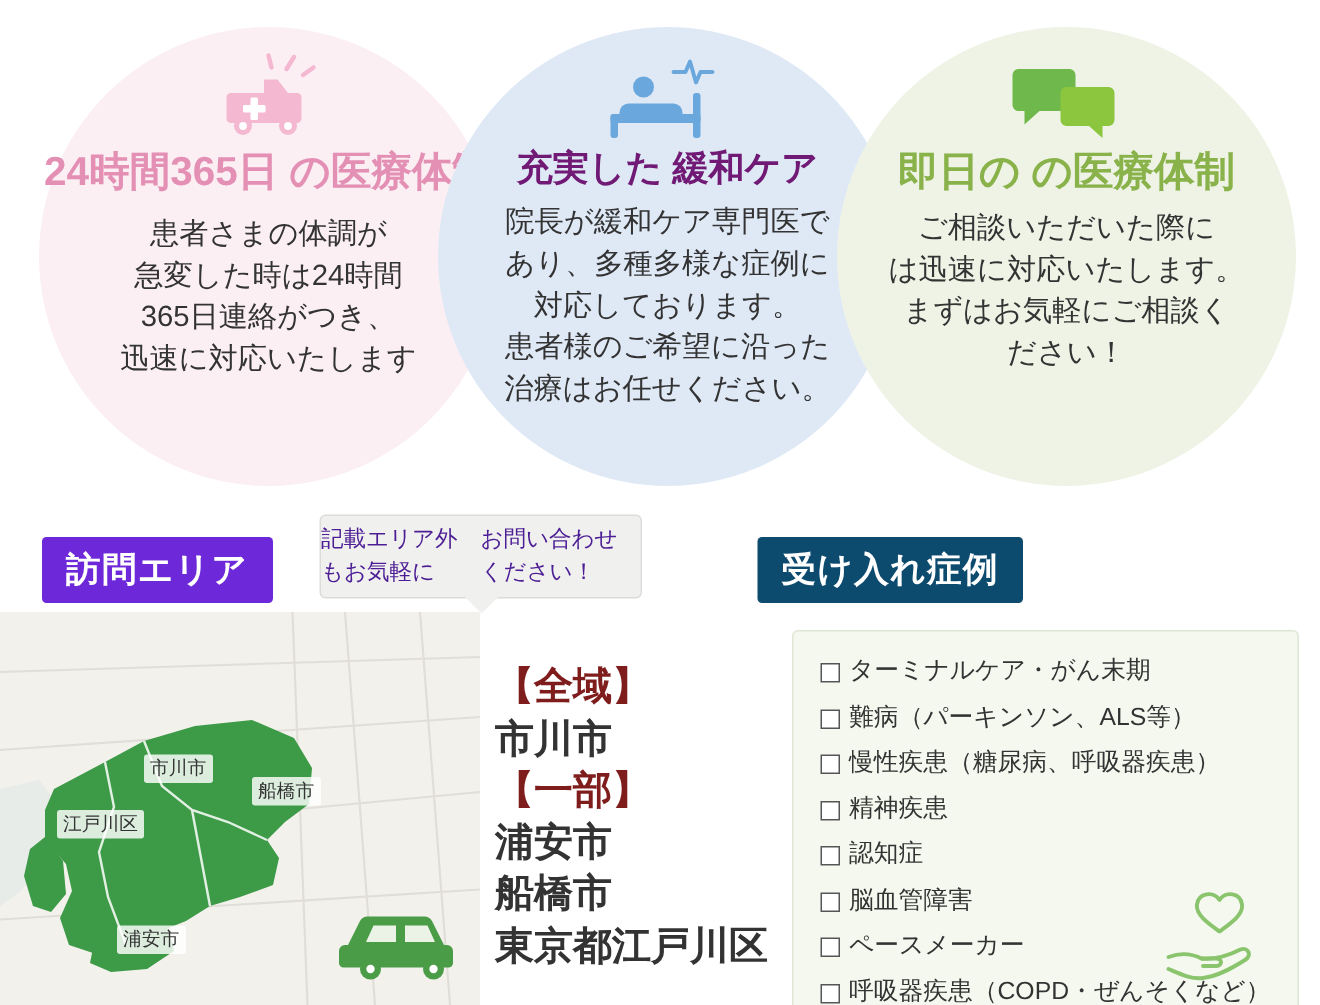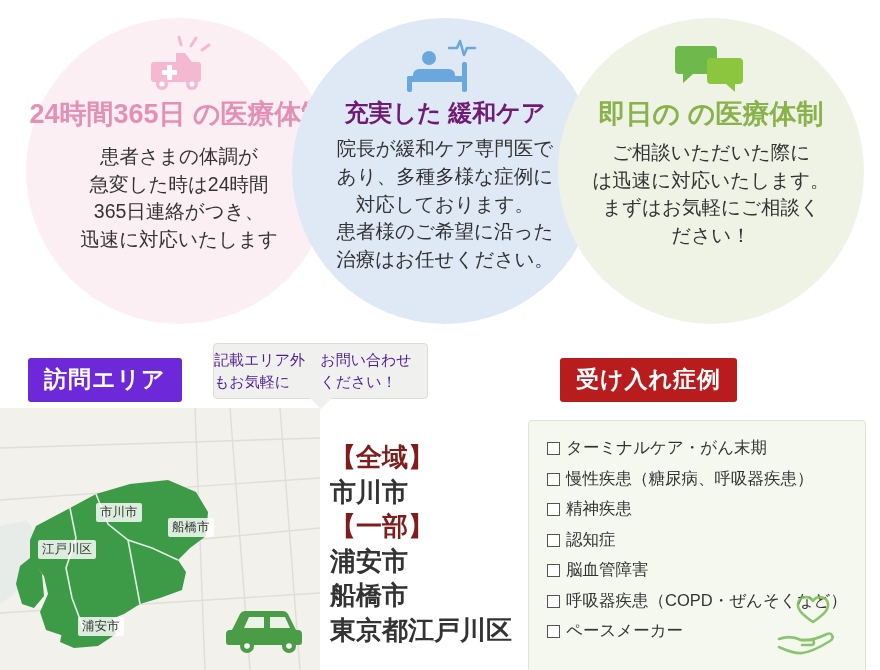--- a/index.html
+++ b/index.html
@@ -34,21 +34,21 @@
     padding:0 26px;white-space:pre-line;
   }
   #circle-0 .c-body{margin-top:12px;}
 
   
   .sec-head{
     position:absolute;color:#ffffff;font-weight:bold;font-size:23px;
     padding:6px 16px 7px 16px;border-radius:3px;letter-spacing:1px;
   }
   #visit-area-head{left:28px;top:358px;background:#6d28d9;}
-  #symptom-head{left:560px;top:358px;background:#b91c1c;}
+  #symptom-head{left:505px;top:358px;background:#0c4a6e;}
 
   
   #bubble{
     position:absolute;left:213px;top:343px;width:215px;height:56px;
     background:#f0f0ee;border:1px solid #dcdcda;border-radius:4px;
     display:flex;flex-direction:row;justify-content:center;align-items:center;
     font-size:15px;color:#4c1d95;line-height:1.45;box-sizing:border-box;
   }
   #bubble .b-tail{
     position:absolute;left:96px;bottom:-11px;width:0;height:0;
@@ -242,41 +242,45 @@
   <div class="sec-head" id="symptom-head">受け入れ症例</div>
 
   <div id="symptom-panel">
     <ul>
       <li>
           <span class="box"></span>
           <span>ターミナルケア・がん末期</span>
         </li>
       <li>
           <span class="box"></span>
+          <span>難病（パーキンソン、ALS等）</span>
+        </li>
+      <li>
+          <span class="box"></span>
           <span>慢性疾患（糖尿病、呼吸器疾患）</span>
         </li>
       <li>
           <span class="box"></span>
           <span>精神疾患</span>
         </li>
       <li>
           <span class="box"></span>
           <span>認知症</span>
         </li>
       <li>
           <span class="box"></span>
           <span>脳血管障害</span>
         </li>
       <li>
           <span class="box"></span>
+          <span>ペースメーカー</span>
+        </li>
+      <li>
+          <span class="box"></span>
           <span>呼吸器疾患（COPD・ぜんそくなど）</span>
-        </li>
-      <li>
-          <span class="box"></span>
-          <span>ペースメーカー</span>
         </li>
     </ul>
     <div id="heart-hand">
       <svg width="78" height="70" viewBox="0 0 78 70">
         <g fill="none" stroke="#7fbf5e" stroke-width="2.6" stroke-linecap="round" stroke-linejoin="round">
           <path d="M40 10 c-4 -6 -14 -5 -15 3 c-1 7 8 13 15 18 c7 -5 16 -11 15 -18 c-1 -8 -11 -9 -15 -3z"></path>
           <path d="M6 48 c8 -3 16 -2 22 1 h10 c4 0 4 5 0 5 h-9"></path>
           <path d="M28 49 c10 1 18 -2 26 -6 c5 -2 8 4 3 7 c-8 5 -18 11 -28 12 c-8 1 -16 -3 -23 -6"></path>
         </g>
       </svg>

